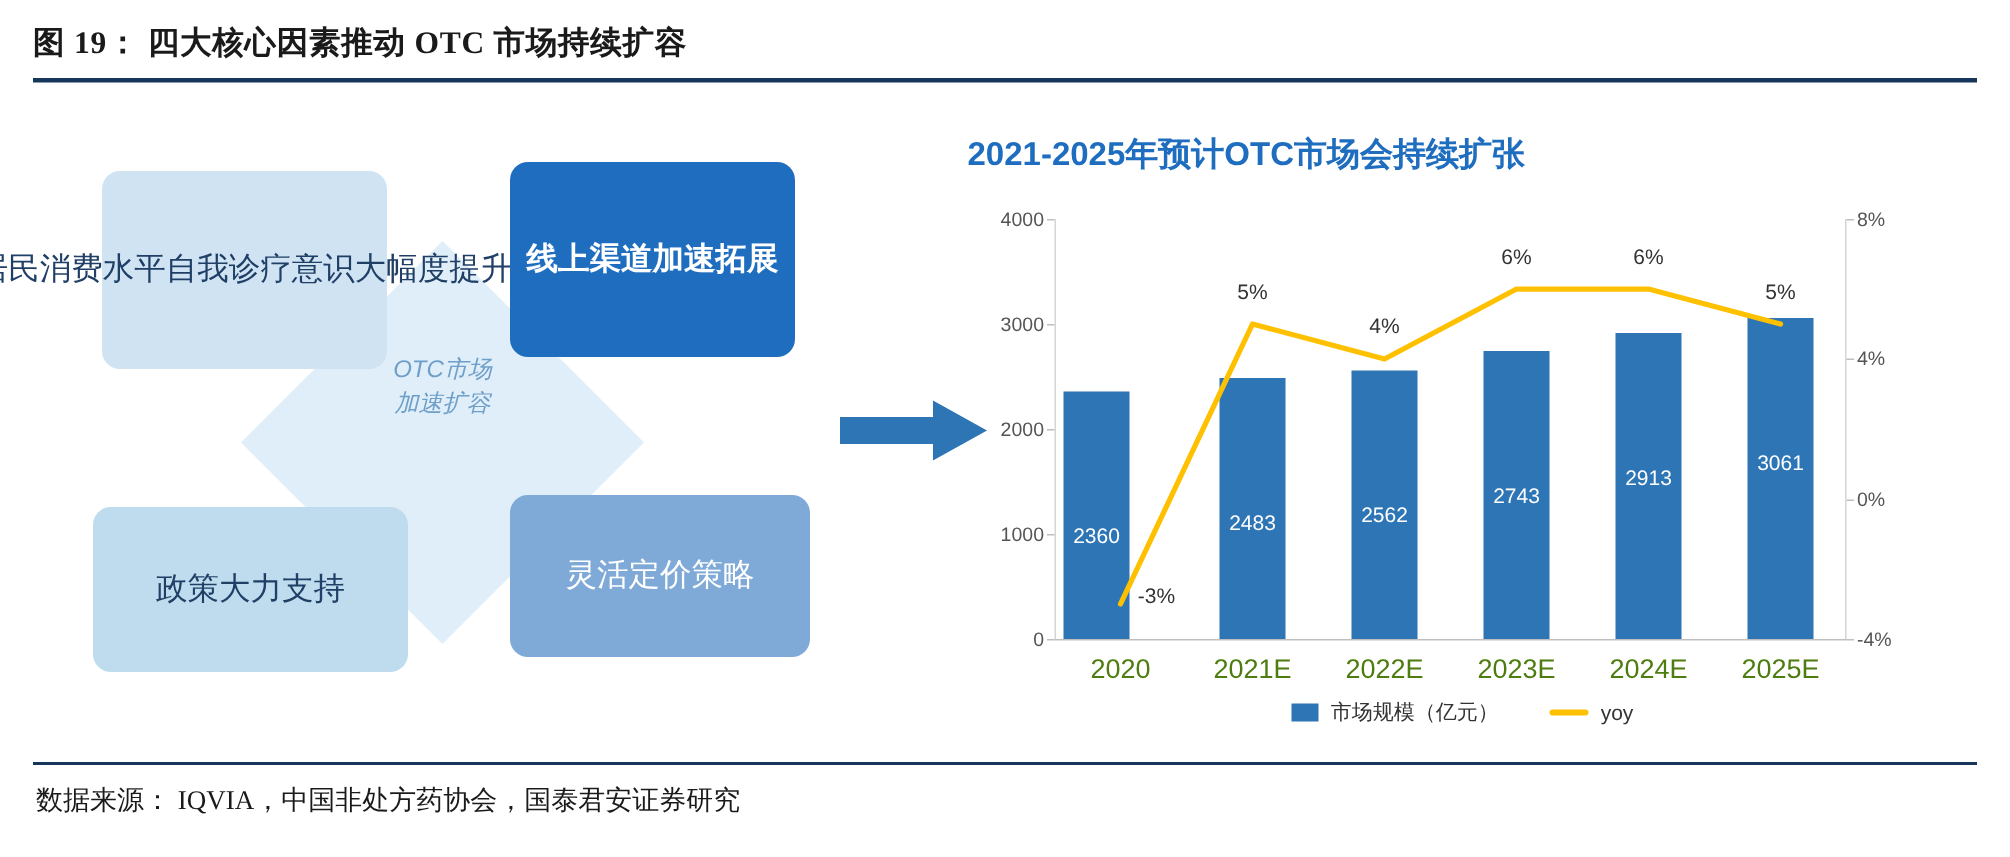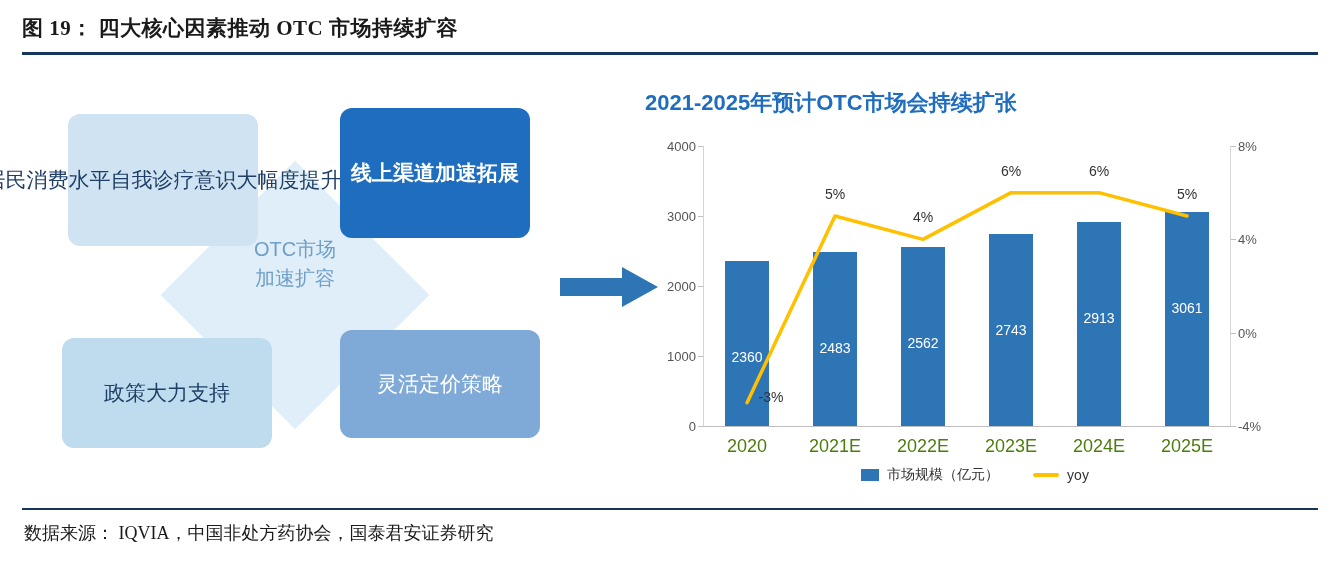--- a/index.html
+++ b/index.html
@@ -99,23 +99,24 @@
     left: 160px; top: 120px;
     width: 190px; height: 190px;
     background: #dfeef8;
     transform: rotate(45deg);
   }
   .diamond-label {
     position: absolute;
     left: 160px; top: 155px;
     width: 190px;
     text-align: center;
-    font-size: 20px;
+    font-size: 16px;
     color: #6f9fc9;
     line-height: 1.45;
+    font-style: italic;
   }
   .diamond-label span { display: block; white-space: nowrap; }
 
   
   .arrow {
     position: absolute;
     left: 560px;
     top: 265px;
     width: 100px;
     height: 44px;
@@ -279,21 +280,21 @@
       <div class="tick-left" style="top: 0px;">4000</div>
       <div class="tick-mark-l" style="top: 0px;"></div>
       <div class="tick-right" style="top: 280px;">-4%</div>
       <div class="tick-mark-r" style="top: 280px;"></div>
       <div class="tick-right" style="top: 186.667px;">0%</div>
       <div class="tick-mark-r" style="top: 186.667px;"></div>
       <div class="tick-right" style="top: 93.3333px;">4%</div>
       <div class="tick-mark-r" style="top: 93.3333px;"></div>
       <div class="tick-right" style="top: 0px;">8%</div>
       <div class="tick-mark-r" style="top: 0px;"></div>
-      <div class="bar" style="left: 22px; width: 44px; height: 165.2px; background: rgb(46, 117, 182);">
+      <div class="bar" style="left: 6px; width: 44px; height: 165.2px; background: rgb(46, 117, 182);">
         <div class="bar-label">2360</div>
       </div>
       <div class="cat-label" style="left: 0px; width: 88px;">2020</div>
       <div class="bar" style="left: 110px; width: 44px; height: 173.81px; background: rgb(46, 117, 182);">
         <div class="bar-label">2483</div>
       </div>
       <div class="cat-label" style="left: 88px; width: 88px;">2021E</div>
       <div class="bar" style="left: 198px; width: 44px; height: 179.34px; background: rgb(46, 117, 182);">
         <div class="bar-label">2562</div>
       </div>

